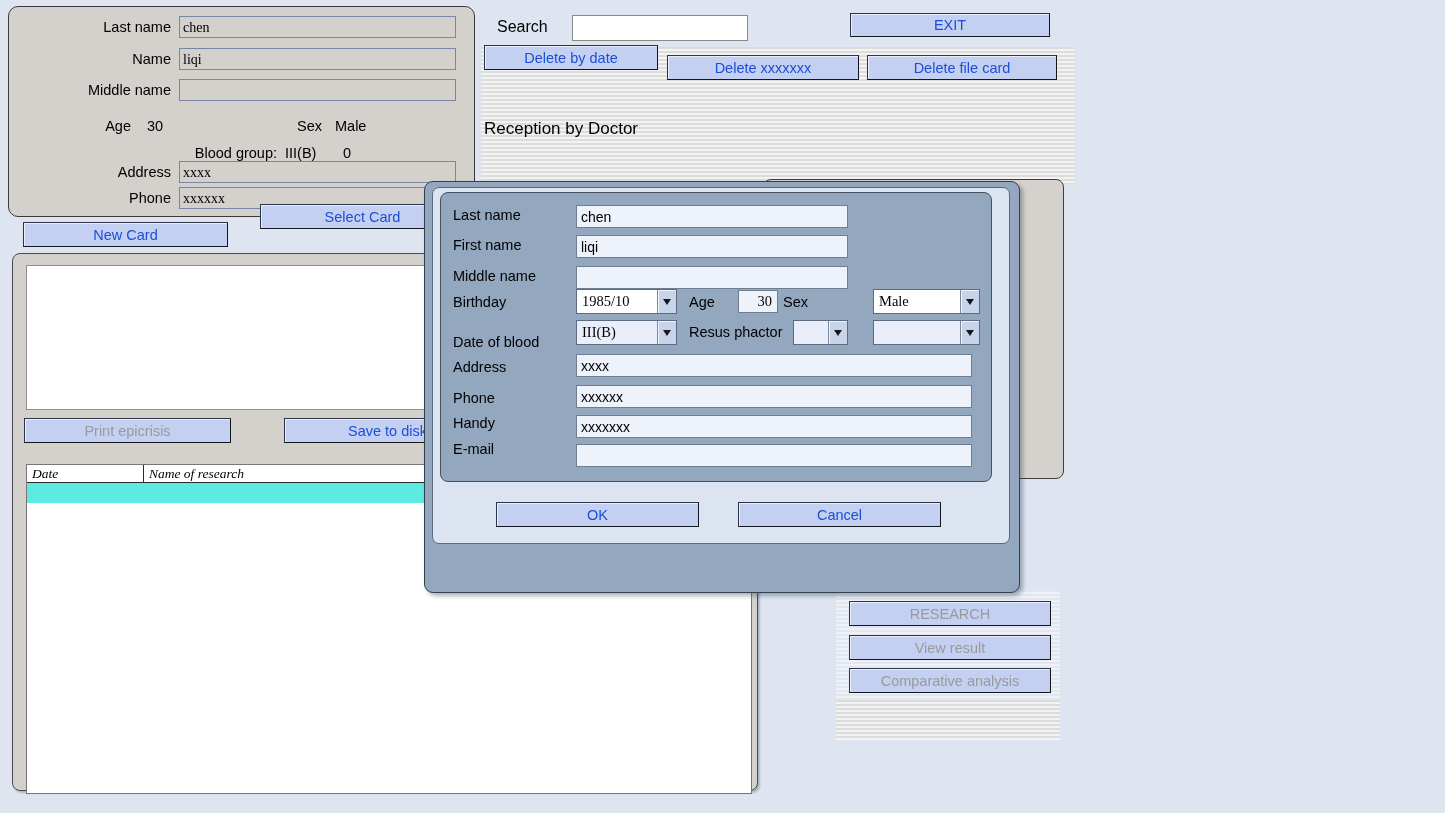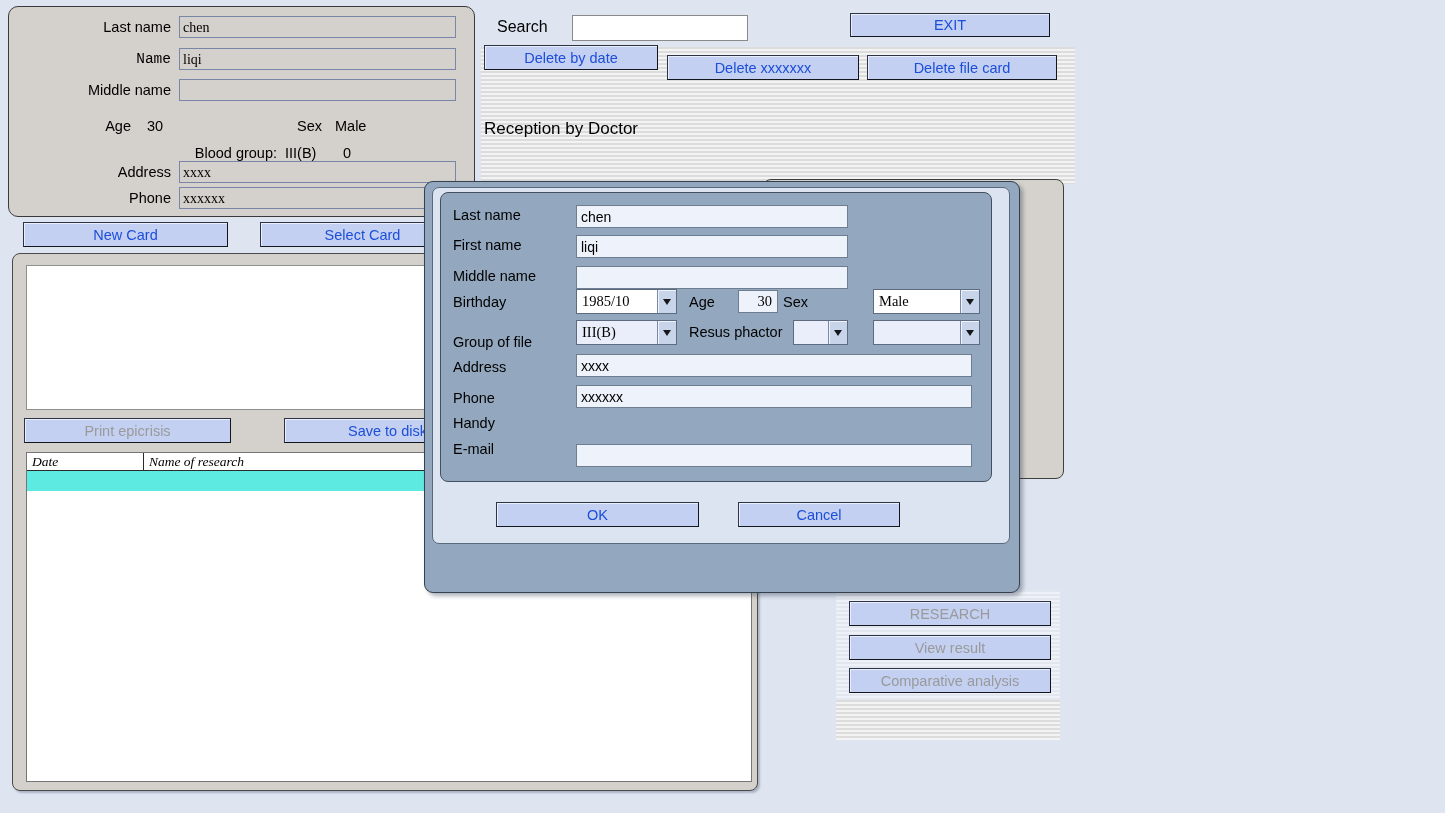--- a/index.html
+++ b/index.html
@@ -96,21 +96,21 @@
     border-radius:8px;
     box-sizing:border-box;
     box-shadow:2px 2px 2px rgba(80,90,110,.35);
   }
   #epicrisis-area{
     left:26px;top:265px;width:722px;height:145px;
     background:#fff;border:1px solid #8f8f8f;
     box-sizing:border-box;
   }
   #research-table{
-    left:26px;top:452px;width:726px;height:330px;
+    left:26px;top:464px;width:726px;height:330px;
     background:#fff;border:1px solid #767676;
     box-sizing:border-box;
   }
   .th{
     font-family:"Liberation Serif", serif;
     font-style:italic;
     font-size:13.5px;
     padding:1px 5px;
     box-sizing:border-box;
     border-right:1px solid #2b2b2b;
@@ -217,45 +217,45 @@
   #del-research-btn{left:667px;top:55px;width:192px;height:25px;}
   #del-filecard-btn{left:867px;top:55px;width:190px;height:25px;}
 
   #reception-label{left:484px;top:119px;font-size:17px;}
 
   #research-btn{left:849px;top:601px;width:202px;height:25px;}
   #viewresult-btn{left:849px;top:635px;width:202px;height:25px;}
   #comparative-btn{left:849px;top:668px;width:202px;height:25px;}
 
   #newcard-btn{left:23px;top:222px;width:205px;height:25px;}
-  #selectcard-btn{left:260px;top:222px;width:205px;height:25px;}
+  #selectcard-btn{left:260px;top:204px;width:205px;height:25px;}
   #print-epicrisis-btn{left:24px;top:418px;width:207px;height:25px;}
   #savetodisk-btn{left:284px;top:418px;width:207px;height:25px;}
 
   #ok-btn{left:496px;top:502px;width:203px;height:25px;}
-  #cancel-btn{left:738px;top:502px;width:162px;height:25px;}
+  #cancel-btn{left:738px;top:502px;width:203px;height:25px;}
 </style>
 </head>
 <body>
 
 <div class="abs" id="striped-bg"></div>
 <div class="abs" id="striped-bg3"></div>
 <div class="abs" id="striped-bg2"></div>
 
 <div class="abs" id="back-panel"></div>
 
 <div class="abs" id="patient-card">
 
   <div class="pc-row" style="left:0px;top:9px;width:455px;">
     <div class="pc-label" style="width:170px;">Last name</div>
     <div class="pc-input" style="width:277px;">chen</div>
   </div>
 
   <div class="pc-row" style="left:0px;top:41px;width:455px;">
-    <div class="pc-label" style="width:170px;font-family:Liberation Mono, monospace;">Name</div>
+    <div class="pc-label" style="width:170px;">Name</div>
     <div class="pc-input" style="width:277px;">liqi</div>
   </div>
 
   <div class="pc-row" style="left:0px;top:72px;width:455px;">
     <div class="pc-label" style="width:170px;">Middle name</div>
     <div class="pc-input" style="width:277px;"></div>
   </div>
 
   <div class="pc-row" style="left:0px;top:111px;width:455px;">
     <div class="pc-label pc-static" style="width:130px;">Age</div>
@@ -340,21 +340,21 @@
   <div class="dlg-label" style="left:342px;top:101px;">Sex</div>
   <div class="combo" style="left:432px;top:96px;width:107px;">
     <span class="cval">Male</span>
     <span class="carrow">
       <svg width="8" height="6" viewBox="0 0 8 6">
           <path d="M0 0 L8 0 L4 6 Z" fill="#17181c"></path>
         </svg>
     </span>
   </div>
 
-  <div class="dlg-label" style="left:12px;top:141px;">Group of file</div>
+  <div class="dlg-label" style="left:12px;top:141px;">Date of blood</div>
   <div class="combo lt" style="left:135px;top:127px;width:101px;">
     <span class="cval">III(B)</span>
     <span class="carrow">
       <svg width="8" height="6" viewBox="0 0 8 6">
           <path d="M0 0 L8 0 L4 6 Z" fill="#17181c"></path>
         </svg>
     </span>
   </div>
   <div class="dlg-label" style="left:248px;top:131px;">Resus phactor</div>
   <div class="combo lt" style="left:352px;top:127px;width:55px;">
@@ -374,19 +374,20 @@
     </span>
   </div>
 
   <div class="dlg-label" style="left:12px;top:166px;">Address</div>
   <div class="dlg-input" style="left:135px;top:161px;width:396px;">xxxx</div>
 
   <div class="dlg-label" style="left:12px;top:197px;">Phone</div>
   <div class="dlg-input" style="left:135px;top:192px;width:396px;">xxxxxx</div>
 
   <div class="dlg-label" style="left:12px;top:222px;">Handy</div>
+  <div class="dlg-input" style="left:135px;top:222px;width:396px;">xxxxxxx</div>
 
   <div class="dlg-label" style="left:12px;top:248px;">E-mail</div>
   <div class="dlg-input" style="left:135px;top:251px;width:396px;"></div>
 </div>
 
 <div class="abs btn" id="ok-btn">OK</div>
 <div class="abs btn" id="cancel-btn">Cancel</div>
 
 </body></html>

